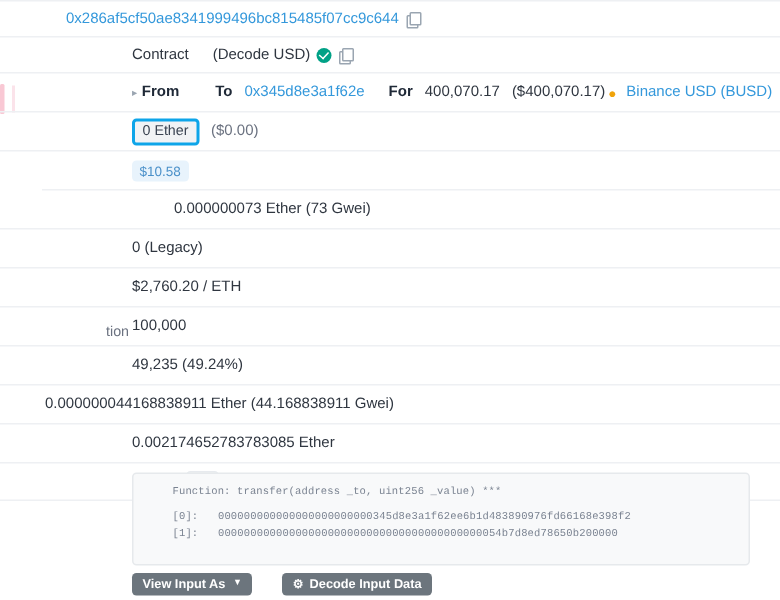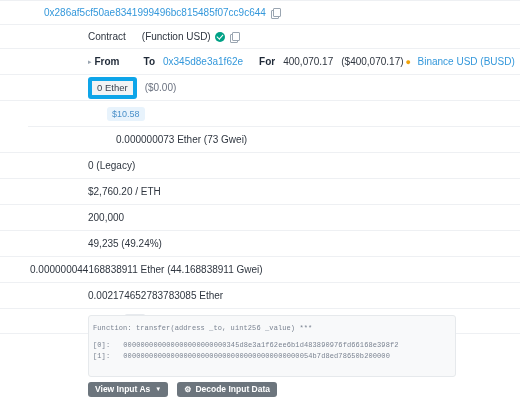--- a/index.html
+++ b/index.html
@@ -147,36 +147,36 @@
     color: #9aa5b1;
     font-size: 7px;
     margin-right: 3px;
     vertical-align: 1px;
   }
 
   
   .pill-grey {
     display: inline-block;
     background: #f1f3f5;
-    border: 4px solid #0ea5e9;
+    border: 2px solid #0ea5e9;
     border-radius: 3px;
     padding: 1px 5px;
     font-size: 9.5px;
     color: #3b4452;
     line-height: 12px;
   }
   .pill-blue {
     display: inline-block;
     background: #e8f3fc;
     border-radius: 3px;
     padding: 1px 5px;
     font-size: 9px;
     color: #4a90c9;
     line-height: 12px;
-    margin-left: 19px;
+    margin-left: 0;
   }
   .pill-count {
     display: inline-block;
     background: #f1f3f5;
     border: 1px solid #e7eaee;
     border-radius: 3px;
     padding: 0px 5px;
     font-size: 9px;
     color: #8a94a0;
     line-height: 12px;
@@ -184,47 +184,47 @@
   }
 
   .sep { display: inline-block; width: 8px; }
   .sep-lg { display: inline-block; width: 16px; }
 
   
   .code-panel {
     position: absolute;
     left: 88px;
     top: 315px;
-    width: 368px;
+    width: 412px;
     height: 62px;
     box-sizing: border-box;
     background: #f8f9fa;
     border: 1px solid #e6e9ec;
     border-radius: 3px;
-    padding: 7px 4px;
+    padding: 7px 26px;
     overflow: hidden;
   }
   .code-line {
     font-family: "Liberation Mono", monospace;
     font-size: 7px;
     color: #7a8391;
     line-height: 11px;
     white-space: nowrap;
     letter-spacing: 0.1px;
   }
   .code-gap { height: 6px; }
   .code-idx { display: inline-block; width: 26px; }
 
   
   .btn-row {
     position: absolute;
     left: 88px;
     top: 382px;
     display: flex;
-    gap: 9px;
+    gap: 20px;
   }
   .btn {
     background: #6c757d;
     color: #fff;
     border: none;
     border-radius: 3px;
     font-size: 8.5px;
     font-family: "Liberation Sans", sans-serif;
     padding: 0 7px;
     height: 15px;
@@ -244,33 +244,38 @@
     display: inline-block;
     margin-right: 4px;
     font-size: 8px;
   }
 </style>
 </head>
 <body>
 
 <div id="page">
 
+  <div class="gutter">
+    <div class="pink-bar" style="top:56px;"></div>
+    <div class="pink-bar2" style="top:57px;"></div>
+    <div class="gutter-label" style="top:216px;">tion</div>
+  </div>
 
   <div class="rows">
 
     <div class="row first" style="top:0px;height:24px;position:absolute;left:0;width:520px;padding-left:44px;">
       <a class="link">0x286af5cf50ae8341999496bc815485f07cc9c644</a>
       <span class="copy-icon"></span>
     </div>
 
     <div class="row" style="top:24px;height:24px;position:absolute;left:0;width:520px;">
       <span class="dark">Contract</span>
       <span class="sep"></span>
       <span class="sep"></span>
-      <span class="dark">(Function USD)</span>
+      <span class="dark">(Decode USD)</span>
       <span class="check-icon"></span>
       <span class="copy-icon"></span>
     </div>
 
     <div class="row" style="top:48px;height:26px;position:absolute;left:0;width:520px;">
       <span class="caret">▸</span>
       <span class="bold">From</span>
       <span class="sep"></span>
       <span class="sep-lg"></span>
       <span class="bold">To</span>
@@ -302,21 +307,21 @@
 
     <div class="row" style="top:152px;height:26px;position:absolute;left:0;width:520px;">
       <span class="dark">0 (Legacy)</span>
     </div>
 
     <div class="row" style="top:178px;height:26px;position:absolute;left:0;width:520px;text-align:center;">
       <span class="dark">$2,760.20 / ETH</span>
     </div>
 
     <div class="row" style="top:204px;height:26px;position:absolute;left:0;width:520px;">
-      <span class="dark">200,000</span>
+      <span class="dark">100,000</span>
     </div>
 
     <div class="row" style="top:230px;height:26px;position:absolute;left:0;width:520px;">
       <span class="dark">49,235 (49.24%)</span>
     </div>
 
     <div class="row" style="top:256px;height:26px;position:absolute;left:0;width:520px;padding-left:30px;">
       <span class="dark">0.000000044168838911 Ether (44.168838911 Gwei)</span>
     </div>
 

